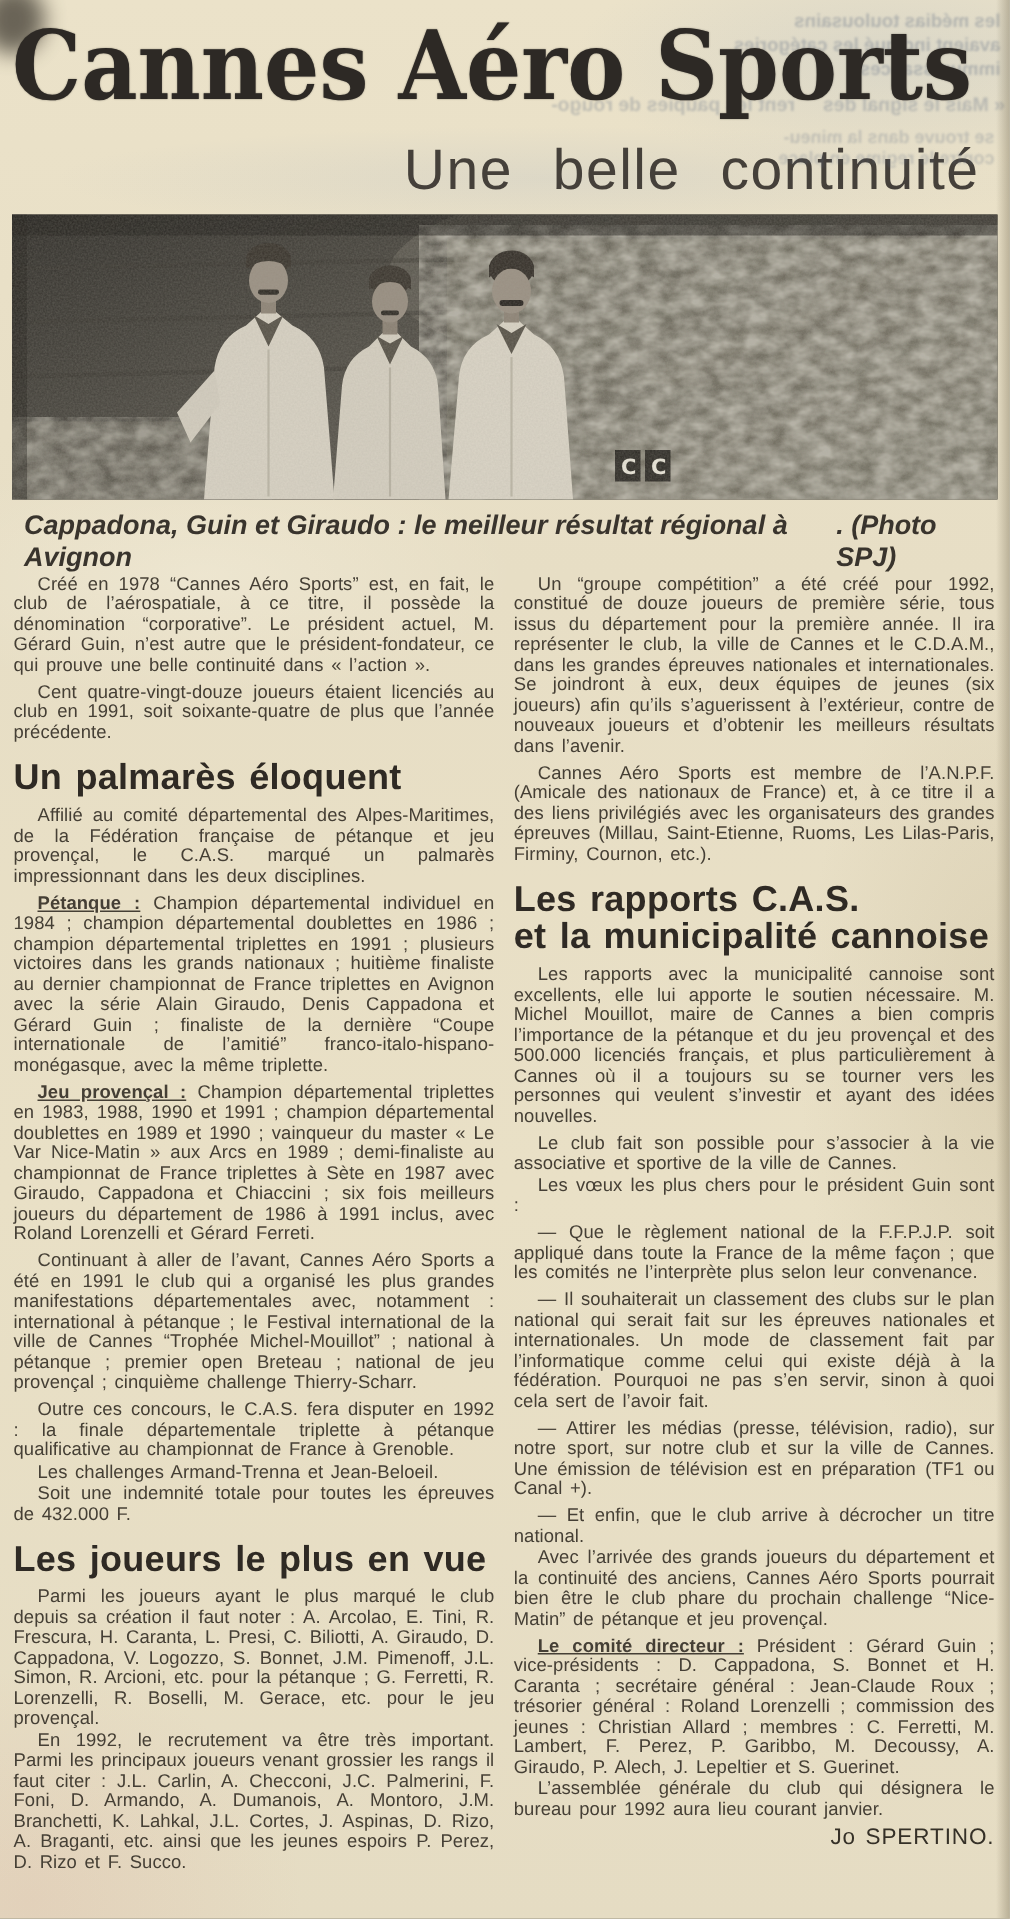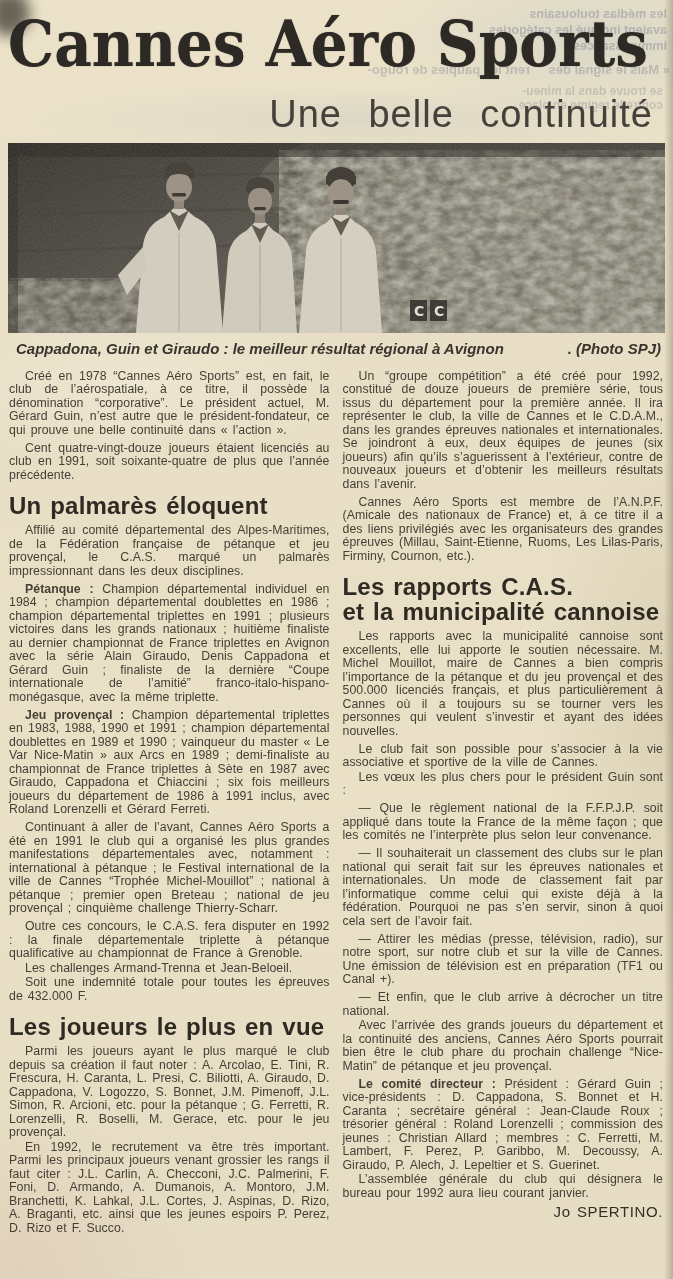--- a/index.html
+++ b/index.html
@@ -28,30 +28,30 @@
     font-family:"DejaVu Serif", serif;font-weight:700;font-size:58px;line-height:.98;
     color:#2d2925;transform:scaleY(1.1);transform-origin:top left;width:640px;
     text-shadow:0 0 1px rgba(45,41,37,.6);}
   .subtitle{margin:25px 0 0 2px;font-size:38px;font-weight:400;color:#45403a;
     word-spacing:15px;letter-spacing:1px;line-height:1;}
 
   .photo-frame{position:relative;margin:10px 8px 0 8px;height:190px;background:#2b2925;}
   .photo-frame svg{display:block;width:100%;height:100%;}
 
   .caption-row{display:flex;justify-content:space-between;align-items:baseline;
-    padding:7px 12px 0 16px;font-size:15px;font-weight:700;font-style:italic;color:#39342d;}
-
-  .cols{display:flex;gap:13px;padding:0 10px 0 9px;margin-top:12px;}
+    padding:7px 12px 0 16px;font-size:18px;font-weight:700;font-style:italic;color:#39342d;}
+
+  .cols{display:flex;gap:13px;padding:0 10px 0 9px;}
   .col{flex:1;min-width:0;text-align:justify;font-size:12.3px;line-height:13.5px;
     word-spacing:1.6px;letter-spacing:.05px;color:#453f35;}
   .col p{margin:4.5px 0 0;text-indent:16px;}
   .col p.p-tight{margin-top:1px;}
   .col h3{font-size:24px;line-height:1.04;font-weight:700;color:#2f2a24;
     margin:12px 0 5px;text-indent:0;letter-spacing:.2px;word-spacing:2px;text-align:left;}
-  .lead{font-weight:700;}
+  .lead{font-weight:700;text-decoration:underline;}
   .byline{margin-top:9px;text-align:right;font-weight:400;font-size:15px;
     letter-spacing:.6px;text-indent:0;color:#353027;}
 </style>
 </head>
 <body>
 
 <div class="paper">
 
   <div class="corner-mark"></div>
 

